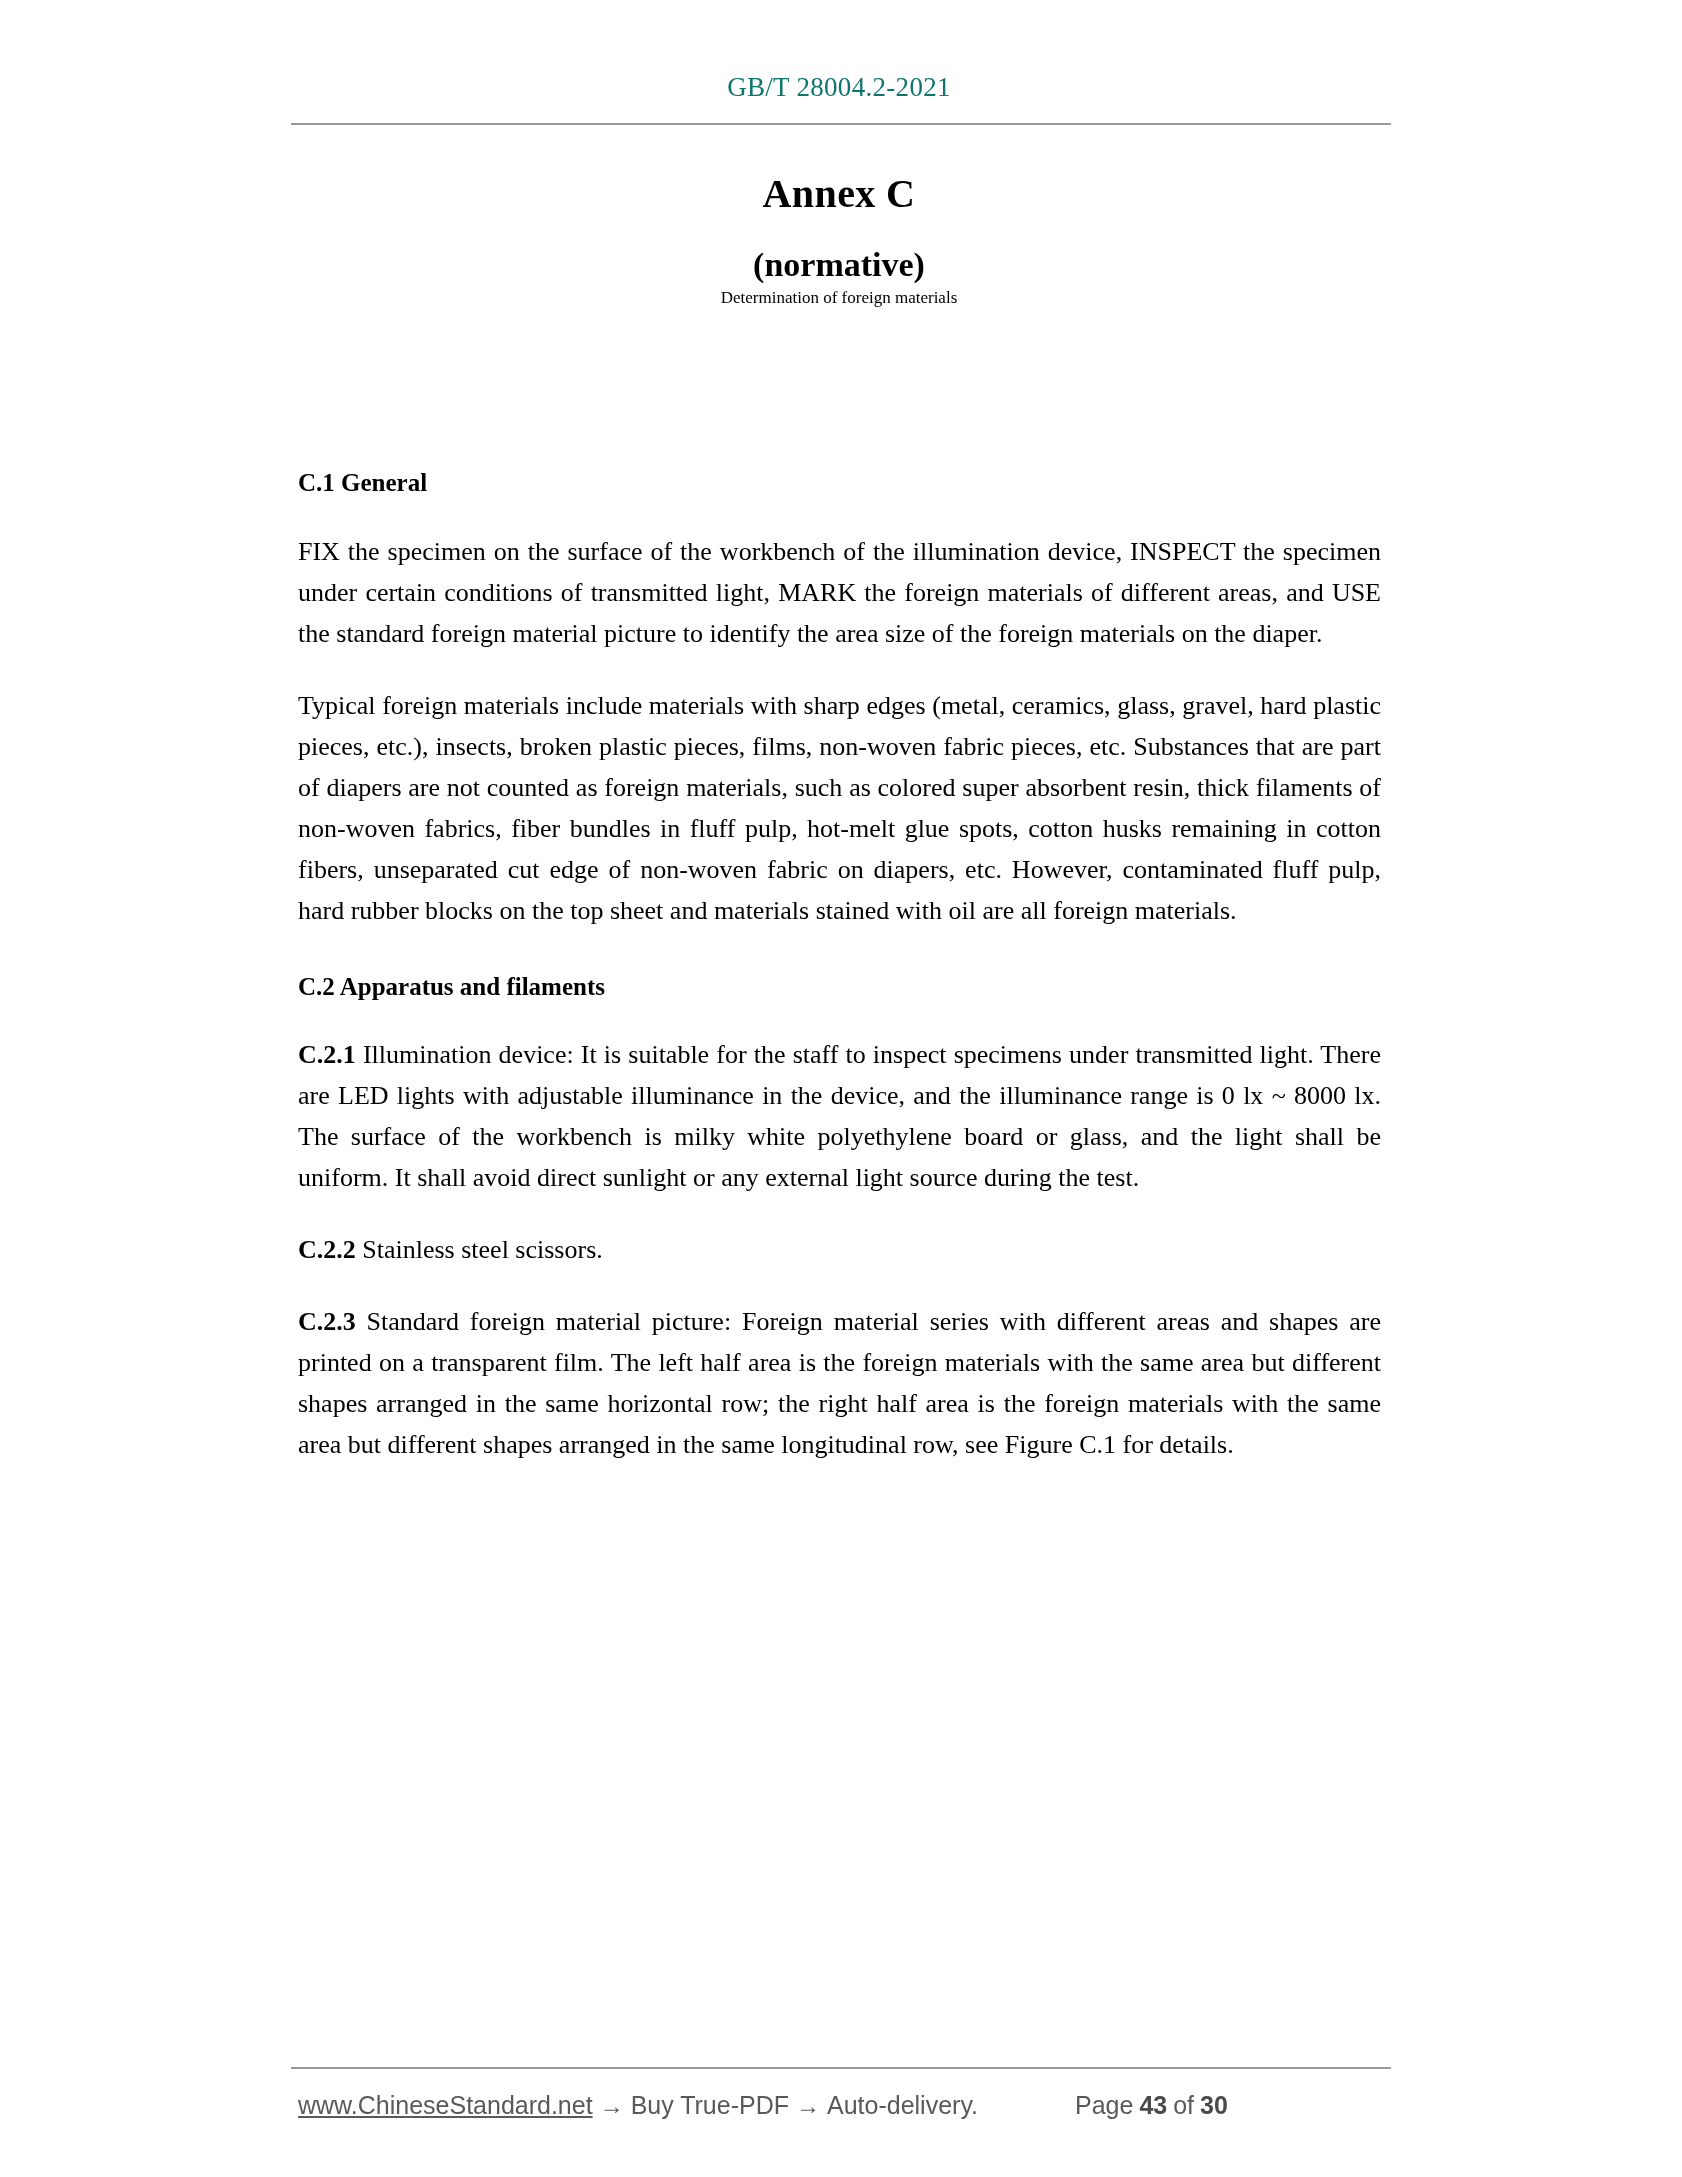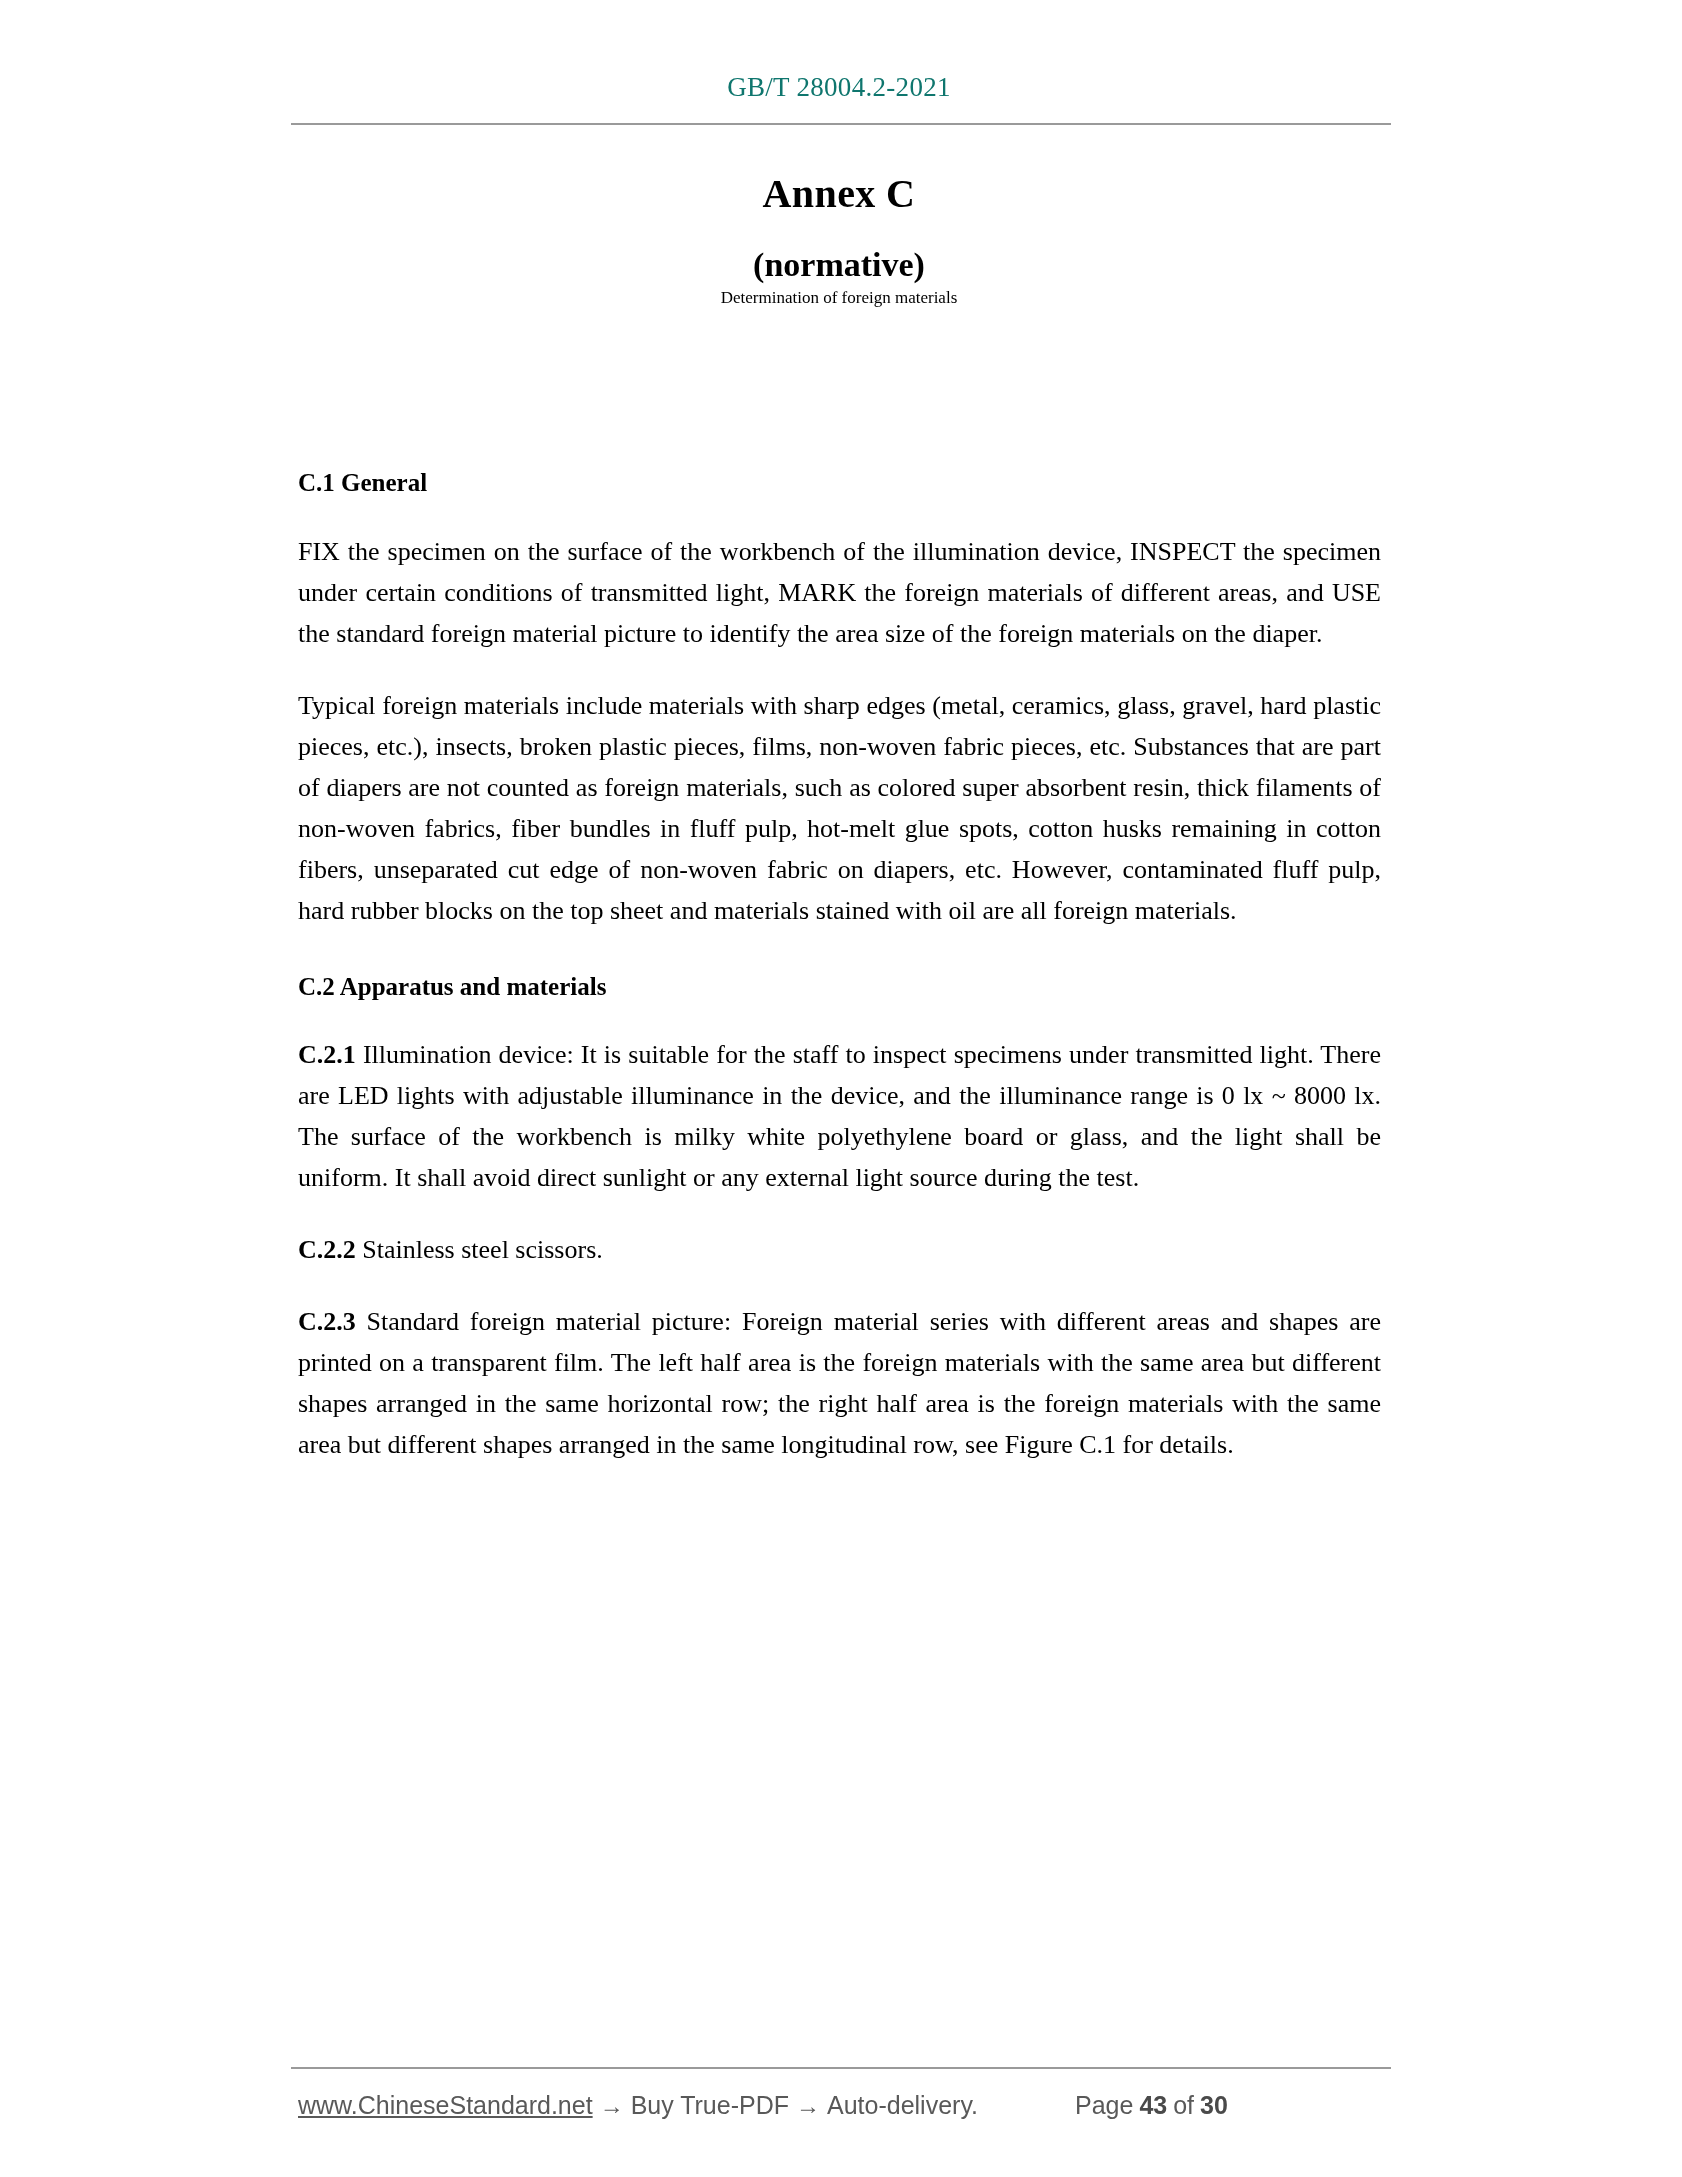--- a/index.html
+++ b/index.html
@@ -178,21 +178,21 @@
     <div class="gap-after-heading"></div>
 
     <p class="para">FIX the specimen on the surface of the workbench of the illumination device, INSPECT the specimen under certain conditions of transmitted light, MARK the foreign materials of different areas, and USE the standard foreign material picture to identify the area size of the foreign materials on the diaper.</p>
 
     <div class="gap-between-paras"></div>
 
     <p class="para">Typical foreign materials include materials with sharp edges (metal, ceramics, glass, gravel, hard plastic pieces, etc.), insects, broken plastic pieces, films, non-woven fabric pieces, etc. Substances that are part of diapers are not counted as foreign materials, such as colored super absorbent resin, thick filaments of non-woven fabrics, fiber bundles in fluff pulp, hot-melt glue spots, cotton husks remaining in cotton fibers, unseparated cut edge of non-woven fabric on diapers, etc. However, contaminated fluff pulp, hard rubber blocks on the top sheet and materials stained with oil are all foreign materials.</p>
 
     <div class="gap-before-heading"></div>
 
-    <h2 class="section-heading">C.2 Apparatus and materials</h2>
+    <h2 class="section-heading">C.2 Apparatus and filaments</h2>
 
     <div class="gap-after-heading"></div>
 
     <p class="para"><span class="lead">C.2.1</span><span> Illumination device: It is suitable for the staff to inspect specimens under transmitted light. There are LED lights with adjustable illuminance in the device, and the illuminance range is 0 lx ~ 8000 lx. The surface of the workbench is milky white polyethylene board or glass, and the light shall be uniform. It shall avoid direct sunlight or any external light source during the test.</span></p>
 
     <div class="gap-between-paras"></div>
 
     <p class="para"><span class="lead">C.2.2</span><span> Stainless steel scissors.</span></p>
 
     <div class="gap-between-paras"></div>

